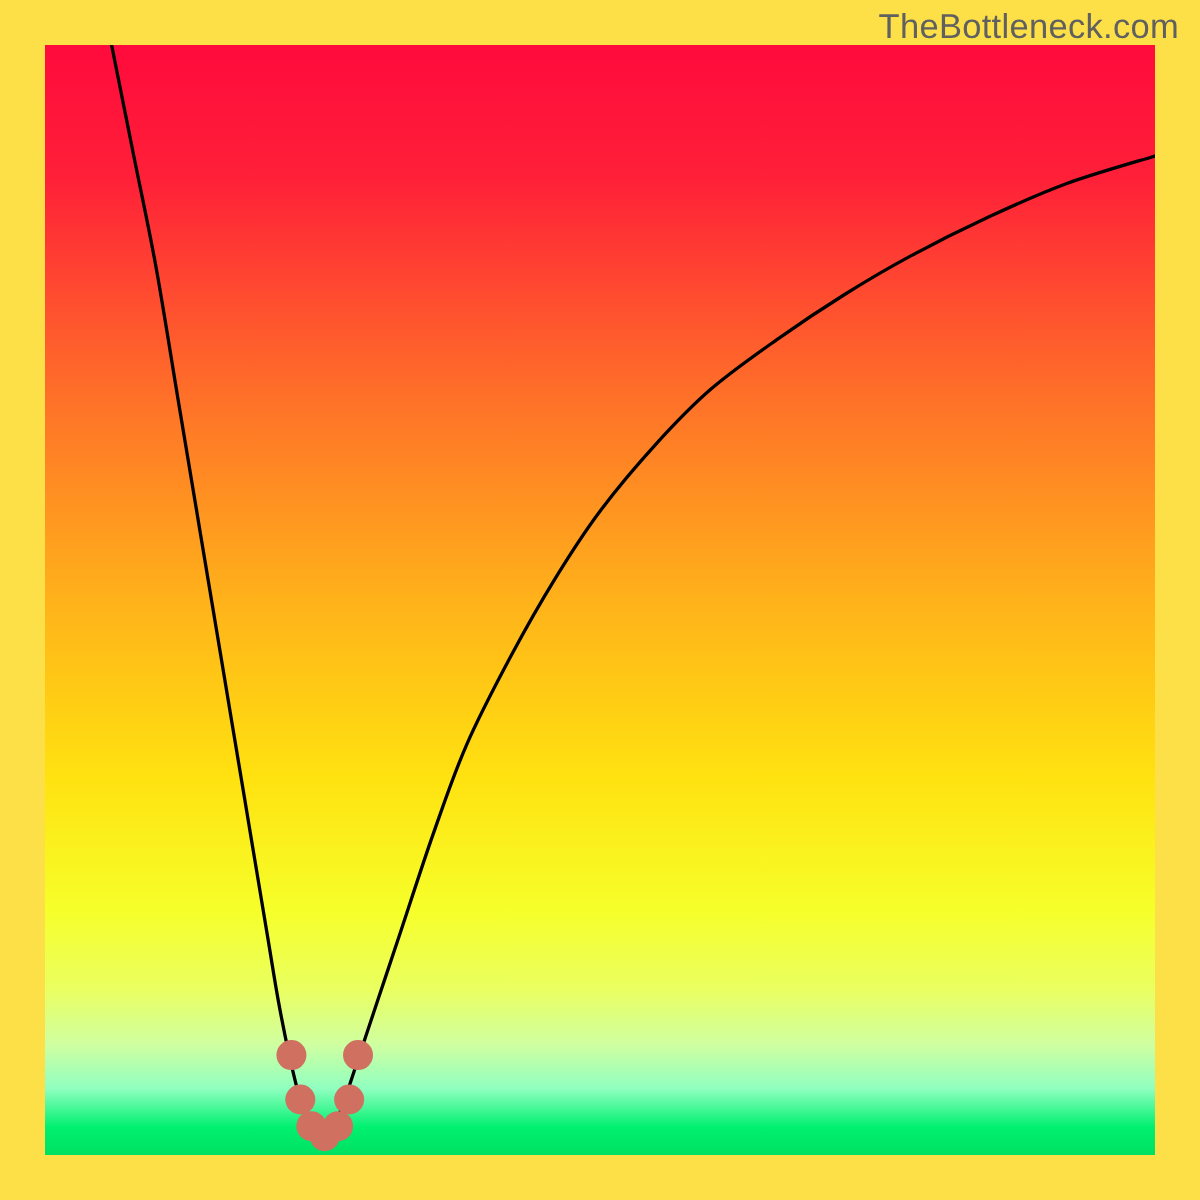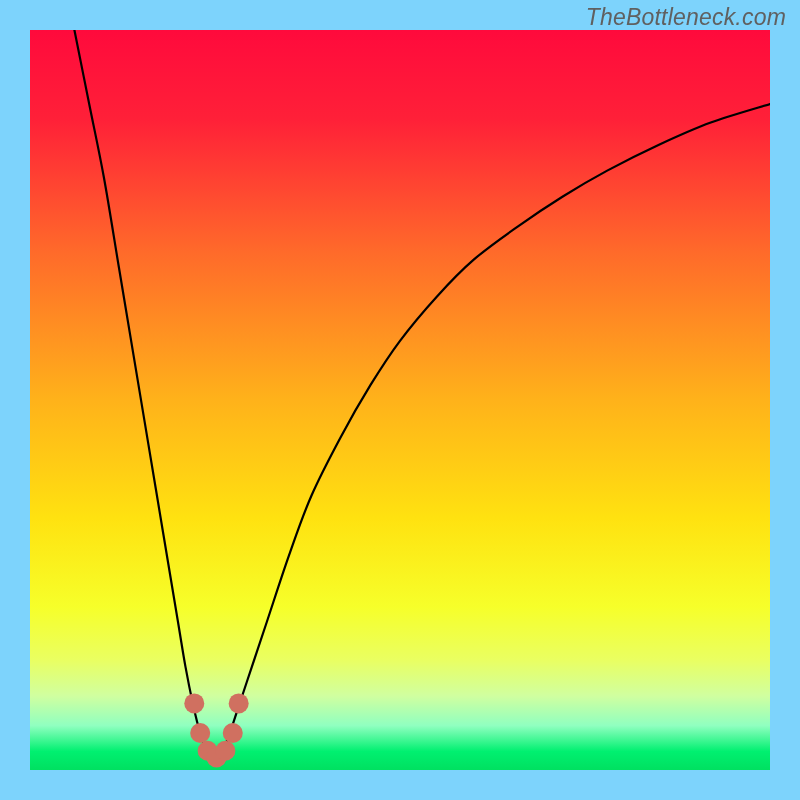--- a/index.html
+++ b/index.html
@@ -10,22 +10,21 @@
     background: #000;
     overflow: hidden;
     font-family: Arial, Helvetica, sans-serif;
   }
   .frame {
     position: absolute;
     top: 0;
     left: 0;
     width: 800px;
     height: 800px;
-    background: #7dd3fc;
-    font-style: italic;
+    background: #fde047;
   }
   .watermark {
     position: absolute;
     top: 4px;
     right: 14px;
     color: #606060;
     font-size: 23px;
     font-weight: 500;
     letter-spacing: 0.2px;
   }

